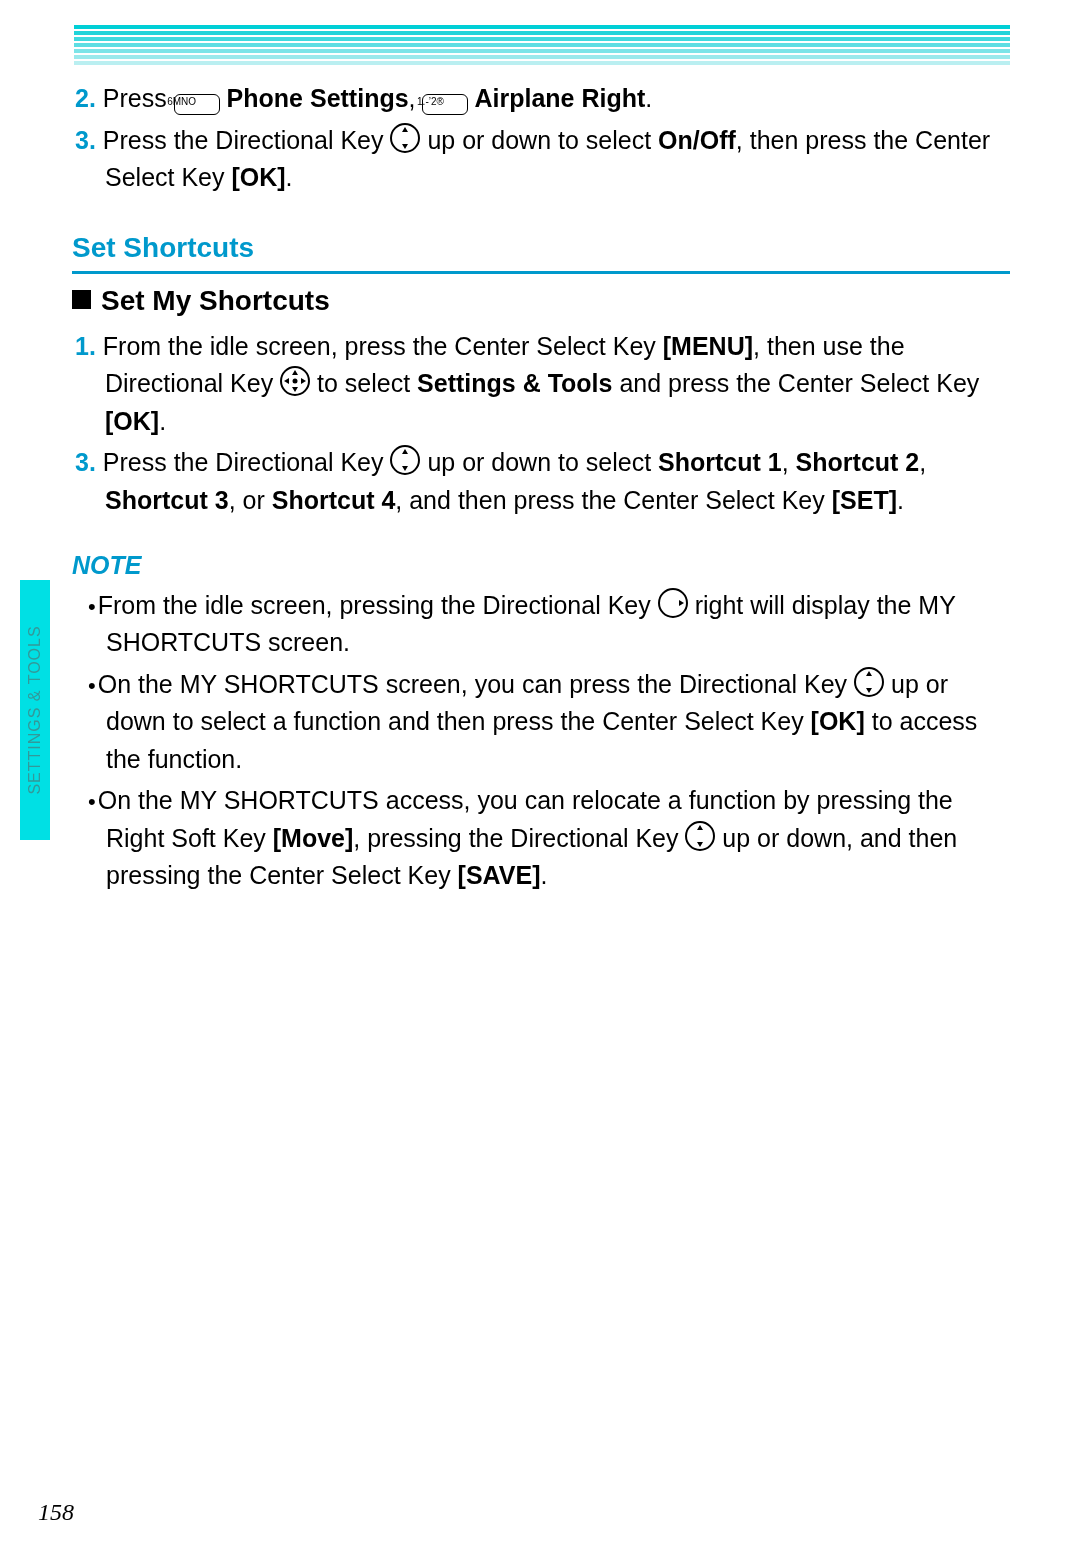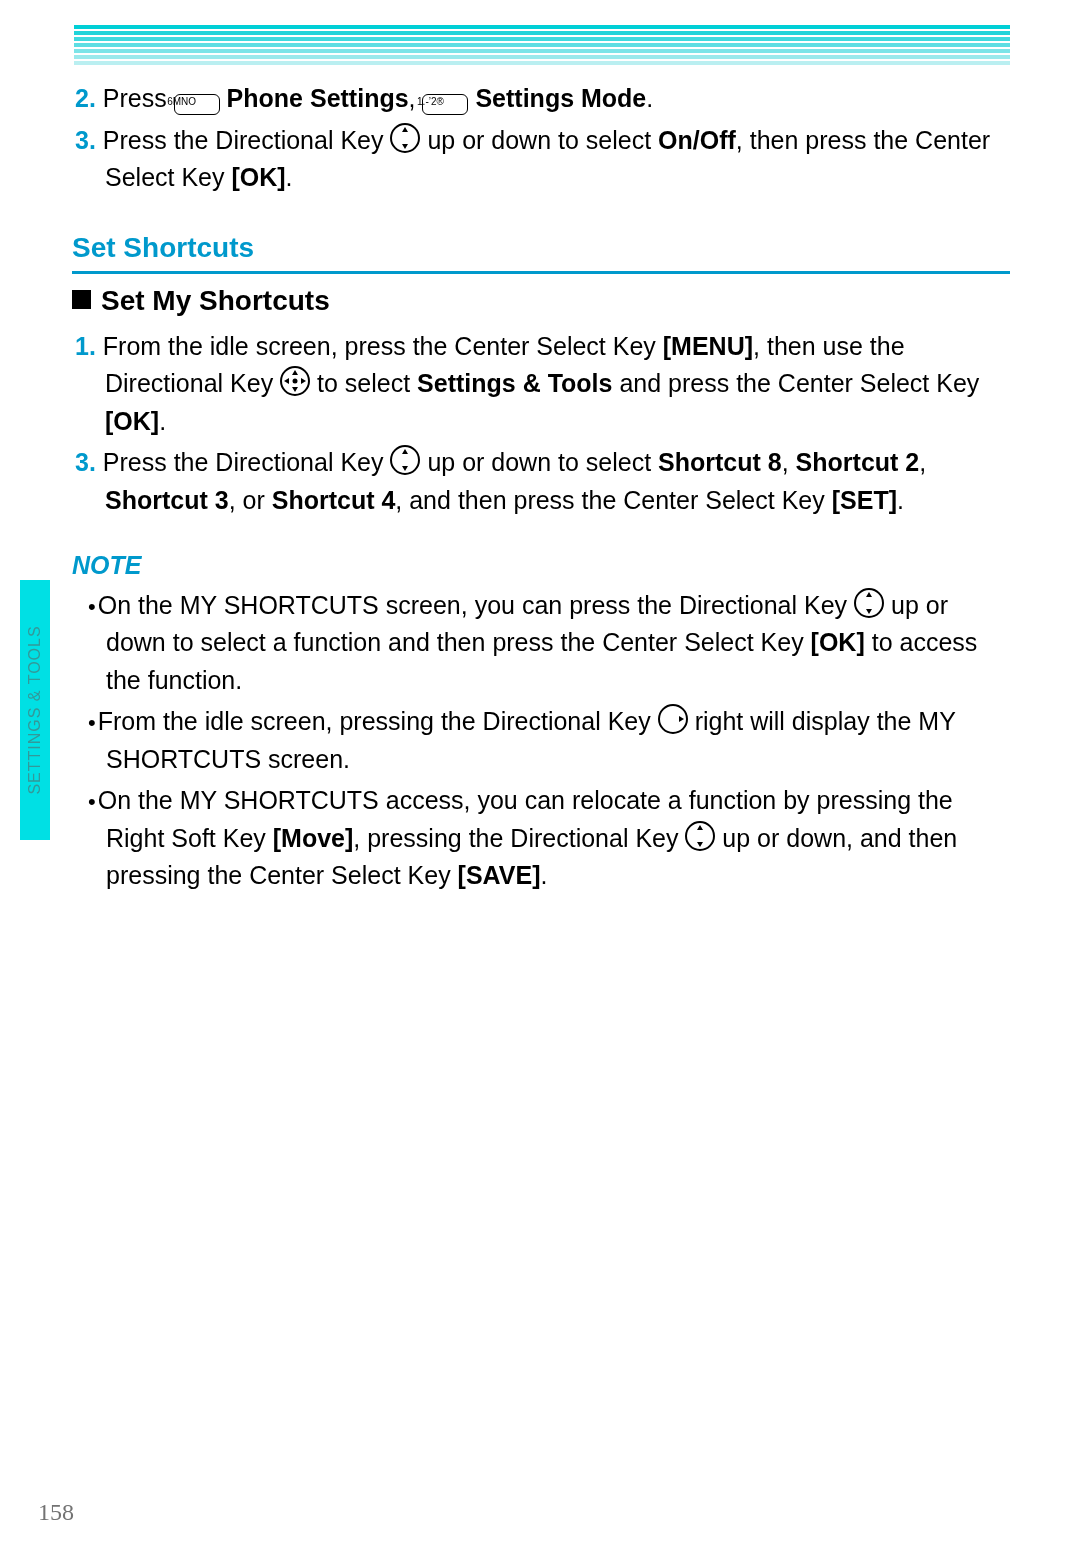--- a/index.html
+++ b/index.html
@@ -49,23 +49,24 @@
     transform: translate(-50%, -50%) rotate(-90deg);
     white-space: nowrap;
     font-size: 16px;
     letter-spacing: 1px;
     color: #339999;
   }
   .page-num {
     position: absolute;
     left: 38px;
     bottom: 40px;
+    font-style: italic;
     font-family: Georgia, 'Times New Roman', serif;
     font-size: 24px;
-    color: #737373;
+    color: #000000;
   }
 
   .body-text {
     font-size: 25px;
     line-height: 1.5;
   }
   .num-list {
     margin-left: 3px;
   }
   .num-item {
@@ -208,21 +209,21 @@
 
   <div class="side-tab">
     <div class="side-tab-text">SETTINGS &amp; TOOLS</div>
   </div>
 
   <div class="content body-text">
 
     <div class="num-list">
       <div class="num-item">
         <span class="num">2.</span>
-        <span>Press </span><span class="key">6MNO</span><b> Phone Settings</b><span>, </span><span class="key">1.-’2®</span><b> Settings Mode</b><span>.</span>
+        <span>Press </span><span class="key">6MNO</span><b> Phone Settings</b><span>, </span><span class="key">1.-’2®</span><b> Airplane Right</b><span>.</span>
       </div>
       <div class="num-item">
         <span class="num">3.</span>
         <span>Press the Directional Key </span><span class="dir-circle"><span class="arrow-up"></span><span class="arrow-down"></span></span><span> up or down to select </span><b>On/Off</b><span>, then press the Center Select Key </span><b>[OK]</b><span>.</span>
       </div>
     </div>
 
     <span class="heading-blue">Set Shortcuts</span>
 
     <div class="subheading">
@@ -232,33 +233,33 @@
 
     <div class="num-list" style="margin-top:6px;">
       <div class="num-item">
         <span class="num">1.</span>
         <span>From the idle screen, press the Center Select Key </span><b>[MENU]</b><span>, then use the Directional Key </span><span class="dir-circle"><span class="arrow-up"></span><span class="arrow-down"></span><span class="arrow-left"></span><span class="arrow-right"></span><span class="dot"></span></span><span> to select </span><b>Settings &amp; Tools</b><span> and press the Center Select Key </span><b>[OK]</b><span>.</span>
       </div>
 
 
       <div class="num-item">
         <span class="num">3.</span>
-        <span>Press the Directional Key </span><span class="dir-circle"><span class="arrow-up"></span><span class="arrow-down"></span></span><span> up or down to select </span><b>Shortcut 8</b><span>, </span><b>Shortcut 2</b><span>, </span><b>Shortcut 3</b><span>, or </span><b>Shortcut 4</b><span>, and then press the Center Select Key </span><b>[SET]</b><span>.</span>
+        <span>Press the Directional Key </span><span class="dir-circle"><span class="arrow-up"></span><span class="arrow-down"></span></span><span> up or down to select </span><b>Shortcut 1</b><span>, </span><b>Shortcut 2</b><span>, </span><b>Shortcut 3</b><span>, or </span><b>Shortcut 4</b><span>, and then press the Center Select Key </span><b>[SET]</b><span>.</span>
       </div>
 
     </div>
 
     <div class="note-heading">NOTE</div>
 
     <div class="bullet-list">
       <div class="bullet-item">
+        <span class="bullet-dot">•</span><span>From the idle screen, pressing the Directional Key </span><span class="dir-circle"><span class="arrow-right"></span></span><span> right will display the MY SHORTCUTS screen.</span>
+      </div>
+      <div class="bullet-item">
         <span class="bullet-dot">•</span><span>On the MY SHORTCUTS screen, you can press the Directional Key </span><span class="dir-circle"><span class="arrow-up"></span><span class="arrow-down"></span></span><span> up or down to select a function and then press the Center Select Key </span><b>[OK]</b><span> to access the function.</span>
-      </div>
-      <div class="bullet-item">
-        <span class="bullet-dot">•</span><span>From the idle screen, pressing the Directional Key </span><span class="dir-circle"><span class="arrow-right"></span></span><span> right will display the MY SHORTCUTS screen.</span>
       </div>
       <div class="bullet-item">
         <span class="bullet-dot">•</span><span>On the MY SHORTCUTS access, you can relocate a function by pressing the Right Soft Key </span><b>[Move]</b><span>, pressing the Directional Key </span><span class="dir-circle"><span class="arrow-up"></span><span class="arrow-down"></span></span><span> up or down, and then pressing the Center Select Key </span><b>[SAVE]</b><span>.</span>
       </div>
     </div>
 
   </div>
 
   <div class="page-num">158</div>
 </div>

